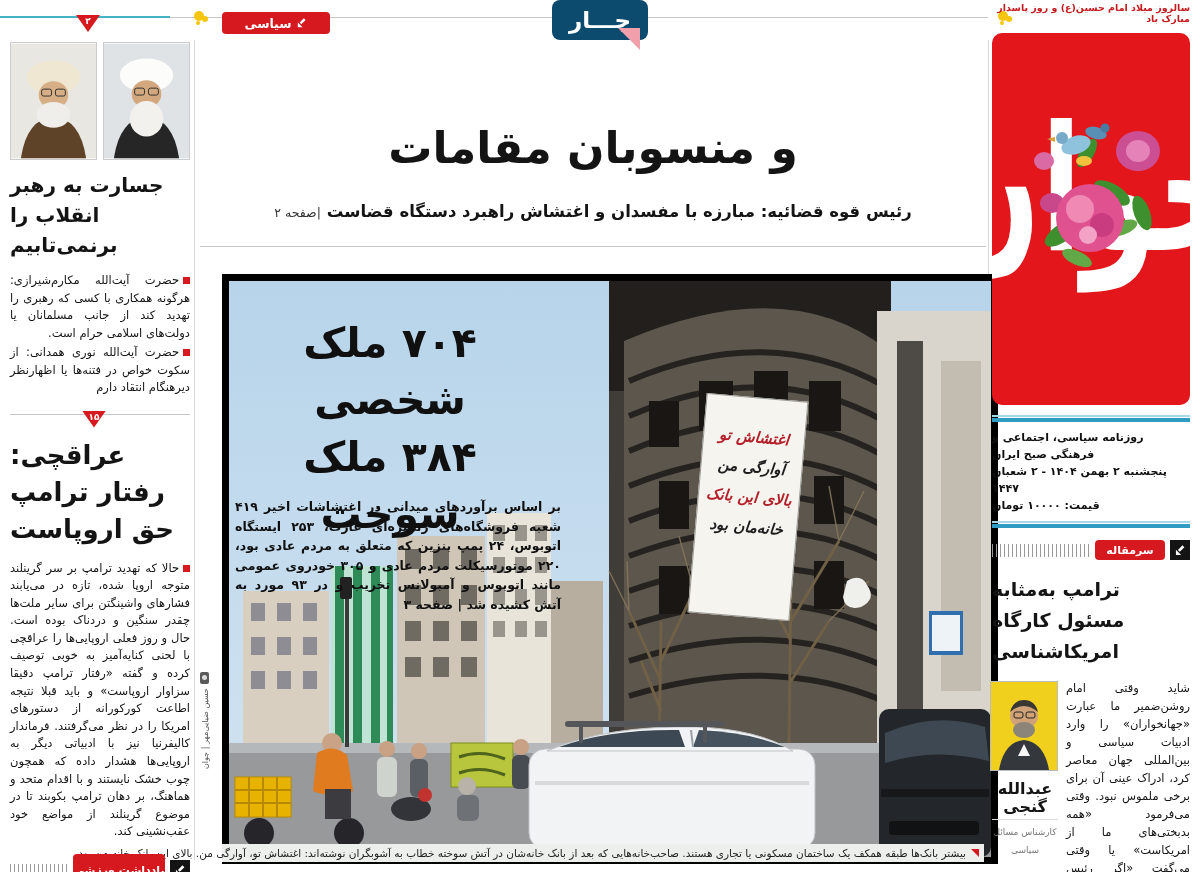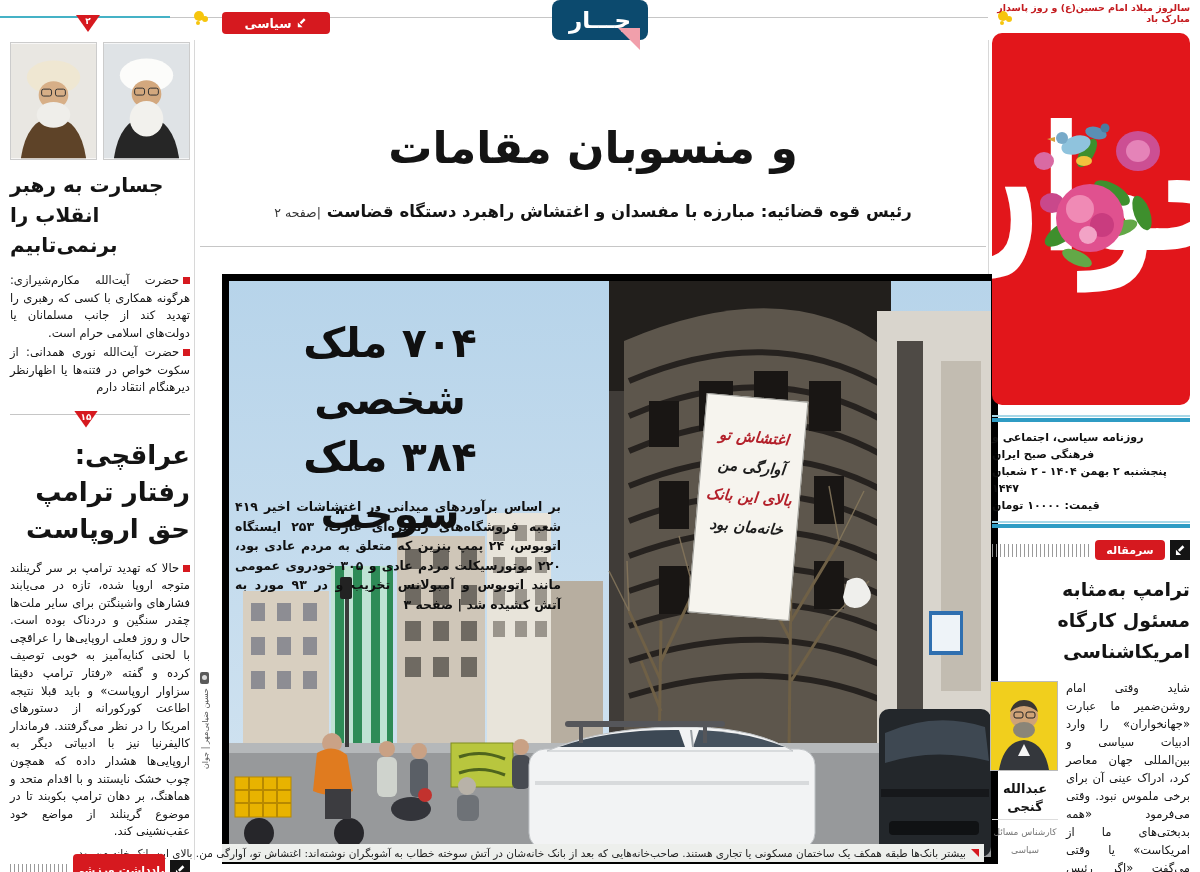--- a/index.html
+++ b/index.html
@@ -52,35 +52,35 @@
   
   #leftcol{left:10px;top:42px;width:180px;}
   .clerics{display:flex;direction:ltr;gap:6px;}
   .cleric{width:86px;height:116px;border:1px solid #ccc;}
   .lc-hl1{margin-top:10px;text-align:left;font-weight:bold;font-size:20px;line-height:30px;}
   .bullets{margin-top:12px;font-size:11.5px;line-height:17.5px;text-align:justify;}
   .bullets div{margin-bottom:2px;}
   .sq{display:inline-block;width:7px;height:7px;background:#d6191f;margin-left:4px;}
   .div15{margin-top:14px;position:relative;height:18px;}
   .div15 .hairline{position:absolute;top:3px;left:0;right:0;}
-  .div15 .tri-marker{position:absolute;top:0;left:64px;}
-  .lc-hl2{margin-top:8px;text-align:right;font-weight:bold;font-size:26px;line-height:37px;}
+  .div15 .tri-marker{position:absolute;top:0;left:72px;}
+  .lc-hl2{margin-top:8px;text-align:left;font-weight:bold;font-size:26px;line-height:37px;}
   .lc-body{margin-top:12px;font-size:11.5px;line-height:17.6px;text-align:justify;}
   
   #rightcol{left:992px;top:0;width:198px;}
   .occasion{margin-top:2px;text-align:right;font-size:9.5px;color:#c41b1f;font-weight:bold;}
   .logo-block{margin-top:9px;height:372px;background:#e2161b;border-radius:10px;position:relative;overflow:hidden;}
   .rule-a{margin-top:10px;height:2px;background:#a8d8e8;}
   .rule-b{margin-top:1px;height:4px;background:#2f9cc4;}
   .paper-info{margin-top:7px;text-align:left;font-size:11px;font-weight:bold;line-height:17px;color:#101010;}
-  .ed-title{margin-top:14px;text-align:right;font-weight:bold;font-size:19px;line-height:31px;}
+  .ed-title{margin-top:14px;text-align:left;font-weight:bold;font-size:19px;line-height:31px;}
   .ed-wrap{margin-top:12px;font-size:11.5px;line-height:18px;text-align:justify;}
   .author-box{float:left;width:66px;margin:2px 8px 2px 0;text-align:center;}
   .author-box .pic{width:66px;height:88px;border:1px solid #bbb;}
-  .author-name{font-size:13px;font-weight:bold;margin-top:4px;text-align:center;}
+  .author-name{font-size:16px;font-weight:bold;margin-top:4px;text-align:center;}
   .author-role{font-size:9px;color:#777;margin-top:3px;border-top:1px solid #ddd;padding-top:3px;}
 </style>
 </head>
 <body>
 
 <div id="page">
 
   <div class="abs hairline" style="left:0;top:17px;width:988px;"></div>
   <div class="abs teal-line" style="left:0;top:16px;width:170px;"></div>
   <div class="abs tri-marker" style="left:76px;top:15px;">۲</div>

